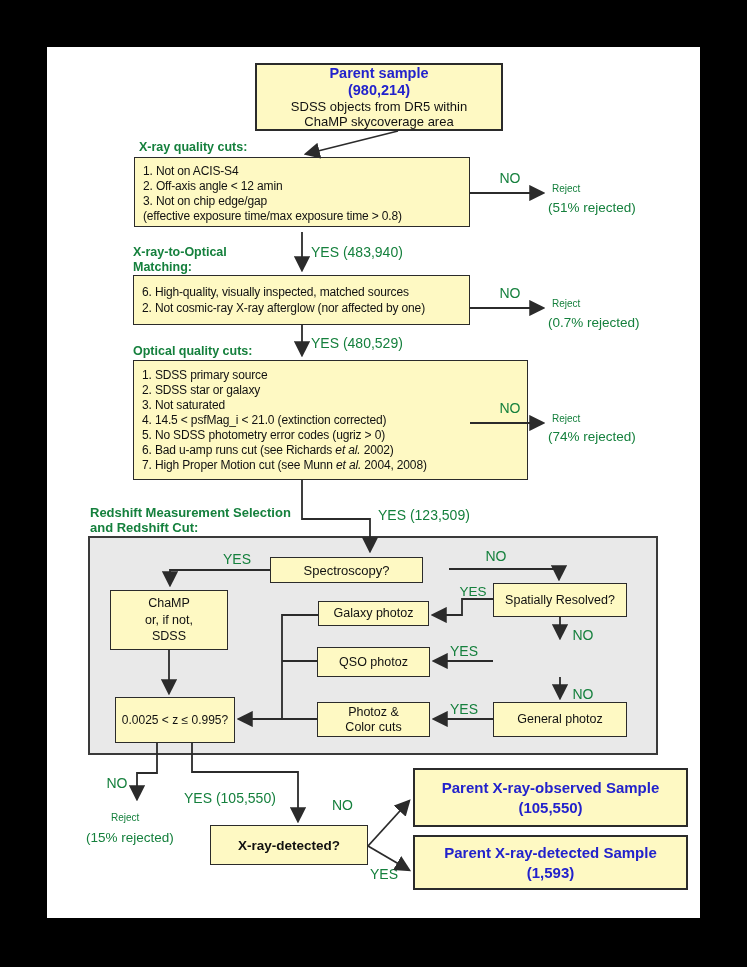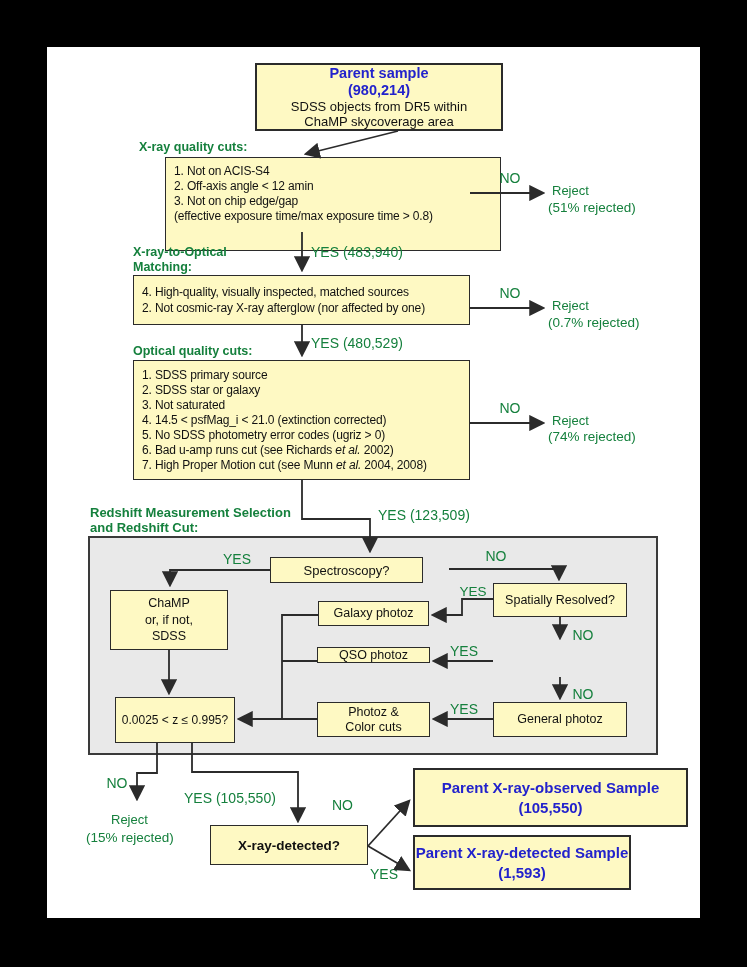--- a/index.html
+++ b/index.html
@@ -7,21 +7,21 @@
          font-family:"Liberation Sans","DejaVu Sans",sans-serif;color:#111;}
   #paper{position:absolute;left:47px;top:47px;width:653px;height:871px;background:#fff;}
   .box{position:absolute;background:#fef9c3;border:1.6px solid #2b2b2b;box-sizing:border-box;z-index:3;}
   .thick{border-width:2px;}
   .center{display:flex;flex-direction:column;align-items:center;justify-content:center;text-align:center;}
   .listbox{padding:6px 4px 4px 8px;}
   .item{font-size:12px;line-height:15px;white-space:nowrap;letter-spacing:-0.15px;}
   .lbl{position:absolute;white-space:nowrap;z-index:4;color:#15803d;}
   .seclabel{font-weight:bold;font-size:12.5px;line-height:14.5px;}
   .yesno{font-size:14px;text-align:center;}
-  .rej{font-size:13px;}
+  .rej{font-size:10px;}
   .rejpct{font-size:13.5px;}
   .blue{color:#2222cc;}
   .nodetext{font-size:12.5px;line-height:15px;}
   svg#wires{position:absolute;left:0;top:0;z-index:5;pointer-events:none;}
   #gray-panel{position:absolute;left:88px;top:536px;width:570px;height:219px;background:#e9e9e9;
               border:2px solid #3a3a3a;box-sizing:border-box;z-index:2;}
 </style>
 </head>
 <body>
 
@@ -29,46 +29,46 @@
   <div id="paper"></div>
 
   <div class="box thick center" style="left:255px;top:63px;width:248px;height:68px;">
     <div class="blue" style="font-weight:bold;font-size:14.5px;line-height:17px;">Parent sample</div>
     <div class="blue" style="font-weight:bold;font-size:14.5px;line-height:17px;">(980,214)</div>
     <div style="font-size:13px;line-height:15.5px;">SDSS objects from DR5 within</div>
     <div style="font-size:13px;line-height:15.5px;">ChaMP skycoverage area</div>
   </div>
 
   <div class="lbl seclabel" style="left:139px;top:140px;">X-ray quality cuts:</div>
-  <div class="box listbox" style="left:134px;top:157px;width:336px;height:94px;margin-left:31px;">
+  <div class="box listbox" style="left:134px;top:157px;width:336px;height:70px;">
     <div class="item">1. Not on ACIS-S4</div>
     <div class="item">2. Off-axis angle &lt; 12 amin</div>
     <div class="item">3. Not on chip edge/gap</div>
     <div class="item">(effective exposure time/max exposure time &gt; 0.8)</div>
   </div>
   <div class="lbl yesno" style="left:495px;top:170px;width:30px;">NO</div>
   <div class="lbl rej" style="left:552px;top:183px;">Reject</div>
   <div class="lbl rejpct" style="left:548px;top:200px;">(51% rejected)</div>
 
   <div class="lbl yesno" style="left:311px;top:244px;">YES (483,940)</div>
   <div class="lbl seclabel" style="left:133px;top:245px;">
     <div>X-ray-to-Optical</div>
     <div>Matching:</div>
   </div>
   <div class="box listbox" style="left:133px;top:275px;width:337px;height:50px;padding-top:8px;">
-    <div class="item" style="line-height:16px;">4. High-quality, visually inspected, matched sources</div>
+    <div class="item" style="line-height:16px;">6. High-quality, visually inspected, matched sources</div>
     <div class="item" style="line-height:16px;">2. Not cosmic-ray X-ray afterglow (nor affected by one)</div>
   </div>
   <div class="lbl yesno" style="left:495px;top:285px;width:30px;">NO</div>
   <div class="lbl rej" style="left:552px;top:298px;">Reject</div>
   <div class="lbl rejpct" style="left:548px;top:315px;">(0.7% rejected)</div>
 
   <div class="lbl yesno" style="left:311px;top:335px;">YES (480,529)</div>
   <div class="lbl seclabel" style="left:133px;top:344px;">Optical quality cuts:</div>
-  <div class="box listbox" style="left:133px;top:360px;width:337px;height:120px;padding-top:7px;">
+  <div class="box listbox" style="left:133px;top:360px;width:395px;height:120px;padding-top:7px;">
     <div class="item">1. SDSS primary source</div>
     <div class="item">2. SDSS star or galaxy</div>
     <div class="item">3. Not saturated</div>
     <div class="item">4. 14.5 &lt; psfMag_i &lt; 21.0 (extinction corrected)</div>
     <div class="item">5. No SDSS photometry error codes (ugriz &gt; 0)</div>
     <div class="item"><span>6. Bad u-amp runs cut (see Richards </span><em>et al.</em><span> 2002)</span></div>
     <div class="item"><span>7. High Proper Motion cut (see Munn </span><em>et al.</em><span> 2004, 2008)</span></div>
   </div>
   <div class="lbl yesno" style="left:495px;top:400px;width:30px;">NO</div>
   <div class="lbl rej" style="left:552px;top:413px;">Reject</div>
@@ -100,21 +100,21 @@
   <div class="lbl yesno" style="left:456px;top:584px;width:34px;font-size:13.5px;">YES</div>
   <div class="lbl yesno" style="left:566px;top:627px;width:34px;">NO</div>
 
   <div class="box center nodetext" style="left:318px;top:601px;width:111px;height:25px;">
     <div>Galaxy photoz</div>
   </div>
 
   <div class="lbl yesno" style="left:446px;top:643px;width:36px;">YES</div>
   <div class="lbl yesno" style="left:566px;top:686px;width:34px;">NO</div>
 
-  <div class="box center nodetext" style="left:317px;top:647px;width:113px;height:16px;">
+  <div class="box center nodetext" style="left:317px;top:647px;width:113px;height:30px;">
     <div>QSO photoz</div>
   </div>
 
   <div class="box center nodetext" style="left:493px;top:702px;width:134px;height:35px;">
     <div>General photoz</div>
   </div>
   <div class="lbl yesno" style="left:446px;top:701px;width:36px;">YES</div>
 
   <div class="box center nodetext" style="left:317px;top:702px;width:113px;height:35px;line-height:14.5px;">
     <div>Photoz &amp;</div>
@@ -133,21 +133,21 @@
   <div class="box center" style="left:210px;top:825px;width:158px;height:40px;font-weight:bold;font-size:13.5px;">
     <div>X-ray-detected?</div>
   </div>
   <div class="lbl yesno" style="left:332px;top:797px;">NO</div>
   <div class="lbl yesno" style="left:370px;top:866px;">YES</div>
 
   <div class="box thick center" style="left:413px;top:768px;width:275px;height:59px;">
     <div class="blue" style="font-weight:bold;font-size:15px;line-height:20px;text-align:center;">Parent X-ray-observed Sample</div>
     <div class="blue" style="font-weight:bold;font-size:15px;line-height:20px;">(105,550)</div>
   </div>
-  <div class="box thick center" style="left:413px;top:835px;width:218px;height:55px;">
+  <div class="box thick center" style="left:413px;top:835px;width:275px;height:55px;">
     <div class="blue" style="font-weight:bold;font-size:15px;line-height:20px;">Parent X-ray-detected Sample</div>
     <div class="blue" style="font-weight:bold;font-size:15px;line-height:20px;">(1,593)</div>
   </div>
 
   <svg id="wires" width="747" height="967" viewBox="0 0 747 967">
     <defs>
       <marker id="ah" viewBox="0 0 10 10" refX="8.5" refY="5" markerWidth="9" markerHeight="9" orient="auto-start-reverse">
         <path d="M0,0 L10,5 L0,10 z" fill="#2b2b2b"></path>
       </marker>
     </defs>

